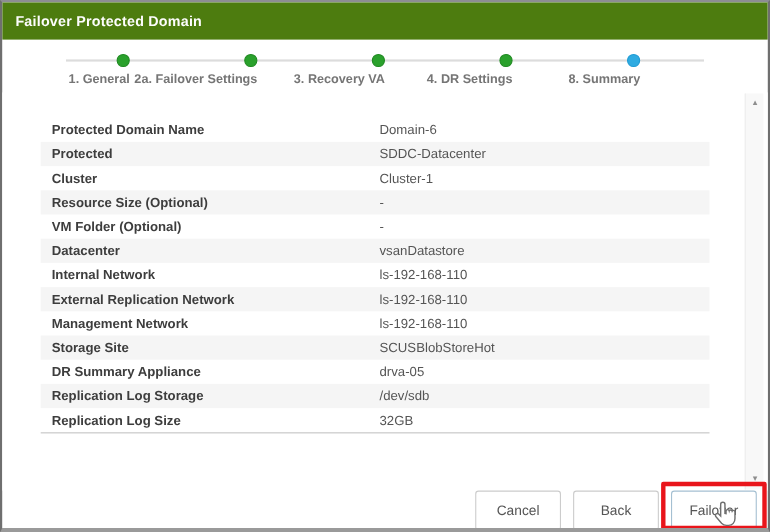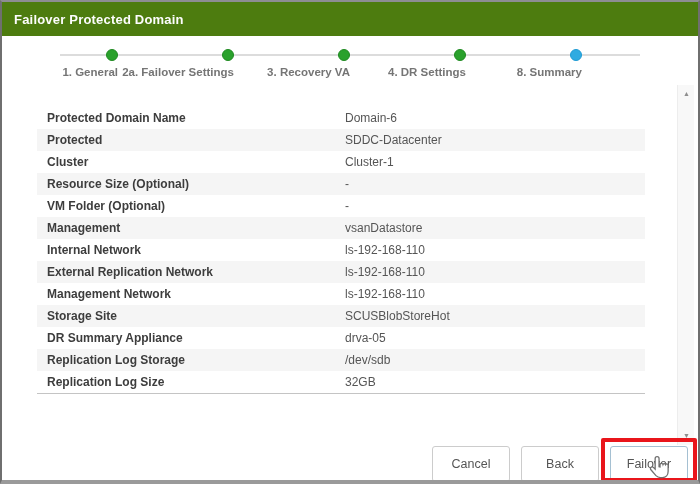--- a/index.html
+++ b/index.html
@@ -153,21 +153,21 @@
       </div>
       <div class="srow">
         <span class="k">Resource Size (Optional)</span>
         <span class="v">-</span>
       </div>
       <div class="srow">
         <span class="k">VM Folder (Optional)</span>
         <span class="v">-</span>
       </div>
       <div class="srow">
-        <span class="k">Management</span>
+        <span class="k">Datacenter</span>
         <span class="v">vsanDatastore</span>
       </div>
       <div class="srow">
         <span class="k">Internal Network</span>
         <span class="v">ls-192-168-110</span>
       </div>
       <div class="srow">
         <span class="k">External Replication Network</span>
         <span class="v">ls-192-168-110</span>
       </div>

